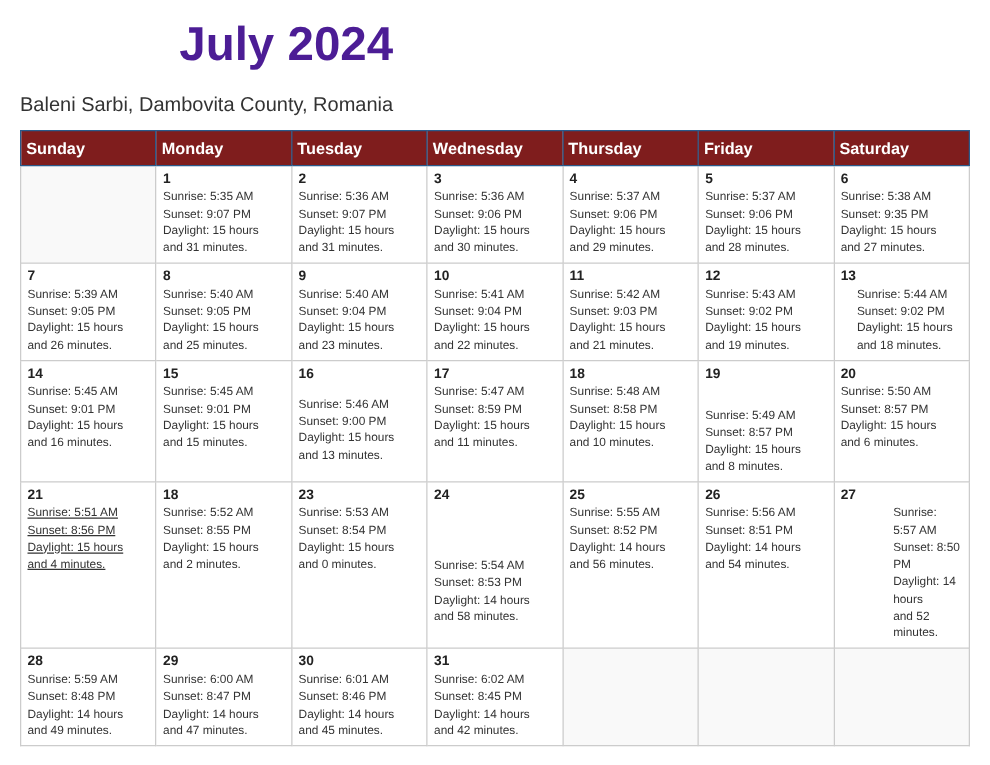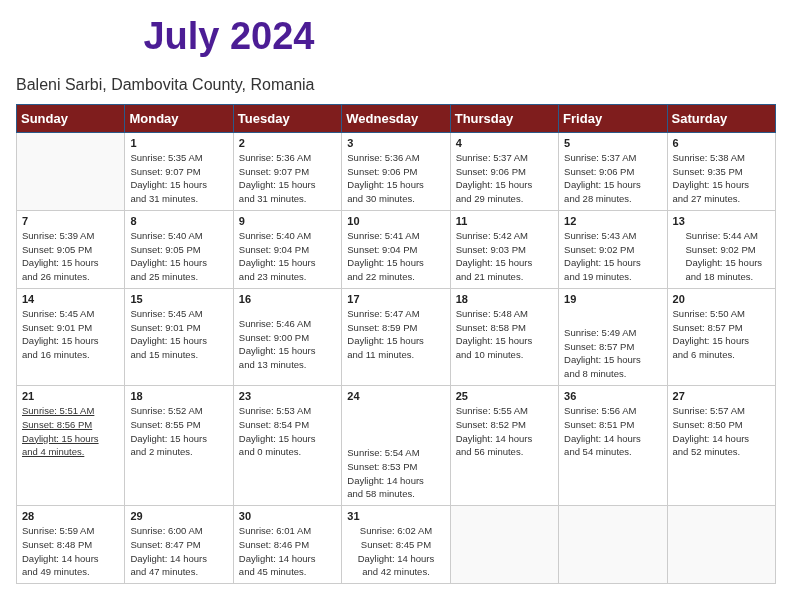--- a/index.html
+++ b/index.html
@@ -273,29 +273,29 @@
 and 58 minutes.</div>
         </td>
         <td>
           <span class="day-number">25</span>
           <div class="day-info" style="white-space: pre-line;">Sunrise: 5:55 AM
 Sunset: 8:52 PM
 Daylight: 14 hours
 and 56 minutes.</div>
         </td>
         <td>
-          <span class="day-number">36</span>
+          <span class="day-number">26</span>
           <div class="day-info" style="white-space: pre-line;">Sunrise: 5:56 AM
 Sunset: 8:51 PM
 Daylight: 14 hours
 and 54 minutes.</div>
         </td>
         <td>
           <span class="day-number">27</span>
-          <div class="day-info" style="white-space: pre-line;">Sunrise: 5:57 AM
+          <div class="day-info" style="white-space: pre-line; margin-left: 42px;">Sunrise: 5:57 AM
 Sunset: 8:50 PM
 Daylight: 14 hours
 and 52 minutes.</div>
         </td>
       </tr>
       <tr>
         <td>
           <span class="day-number">28</span>
           <div class="day-info" style="white-space: pre-line;">Sunrise: 5:59 AM
 Sunset: 8:48 PM
@@ -311,21 +311,21 @@
         </td>
         <td>
           <span class="day-number">30</span>
           <div class="day-info" style="white-space: pre-line;">Sunrise: 6:01 AM
 Sunset: 8:46 PM
 Daylight: 14 hours
 and 45 minutes.</div>
         </td>
         <td>
           <span class="day-number">31</span>
-          <div class="day-info" style="white-space: pre-line; text-align: center;">Sunrise: 6:02 AM
+          <div class="day-info" style="white-space: pre-line;">Sunrise: 6:02 AM
 Sunset: 8:45 PM
 Daylight: 14 hours
 and 42 minutes.</div>
         </td>
         <td class="empty-cell"></td>
         <td class="empty-cell"></td>
         <td class="empty-cell"></td>
       </tr>
     </tbody>
 </table>

